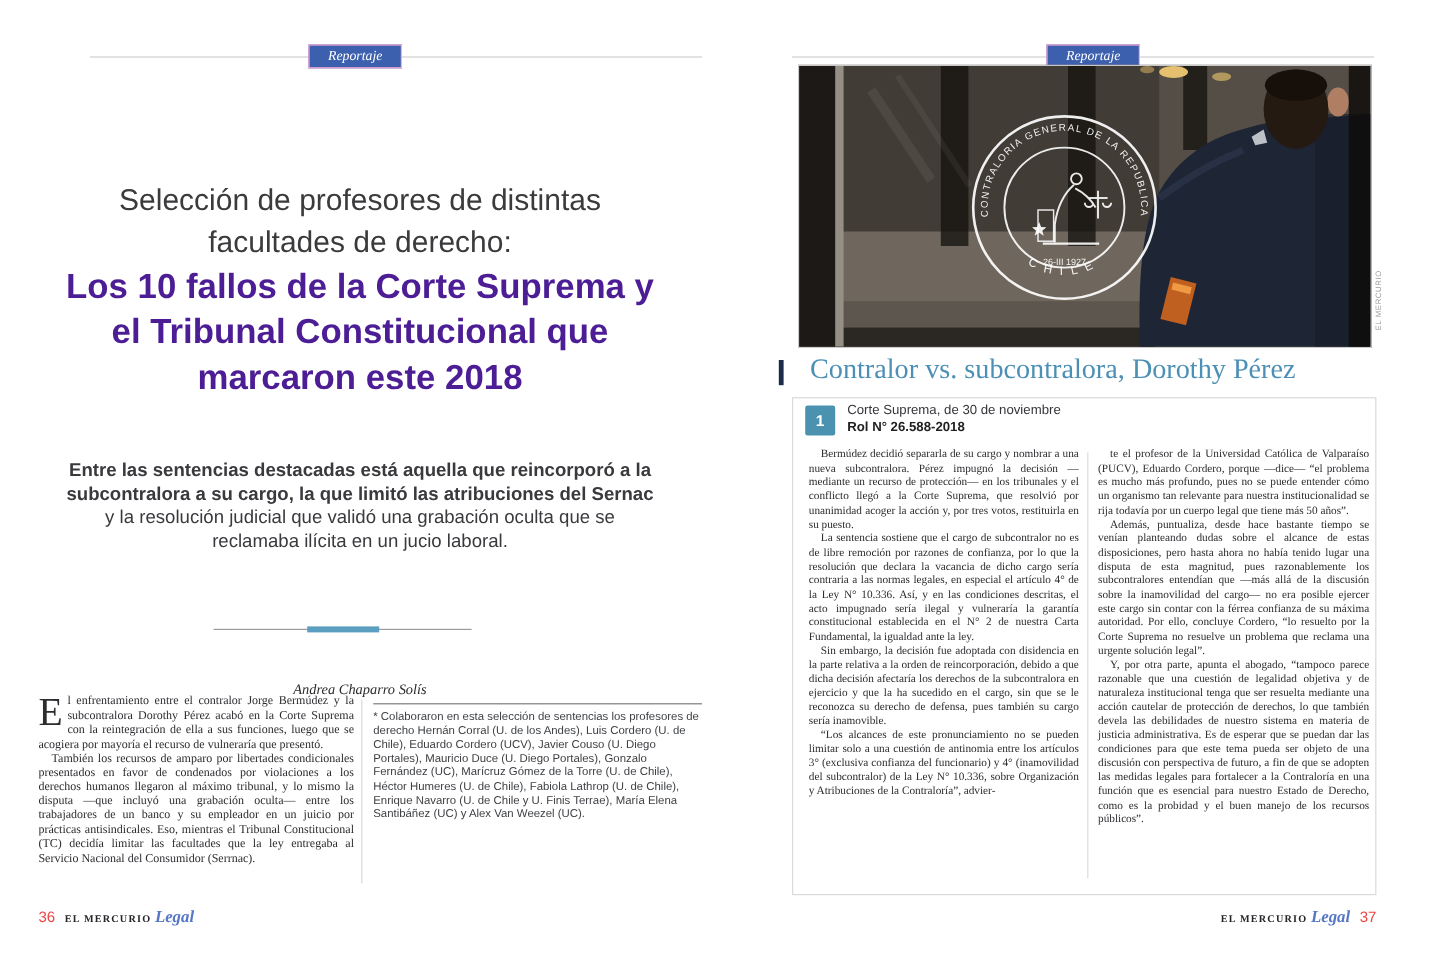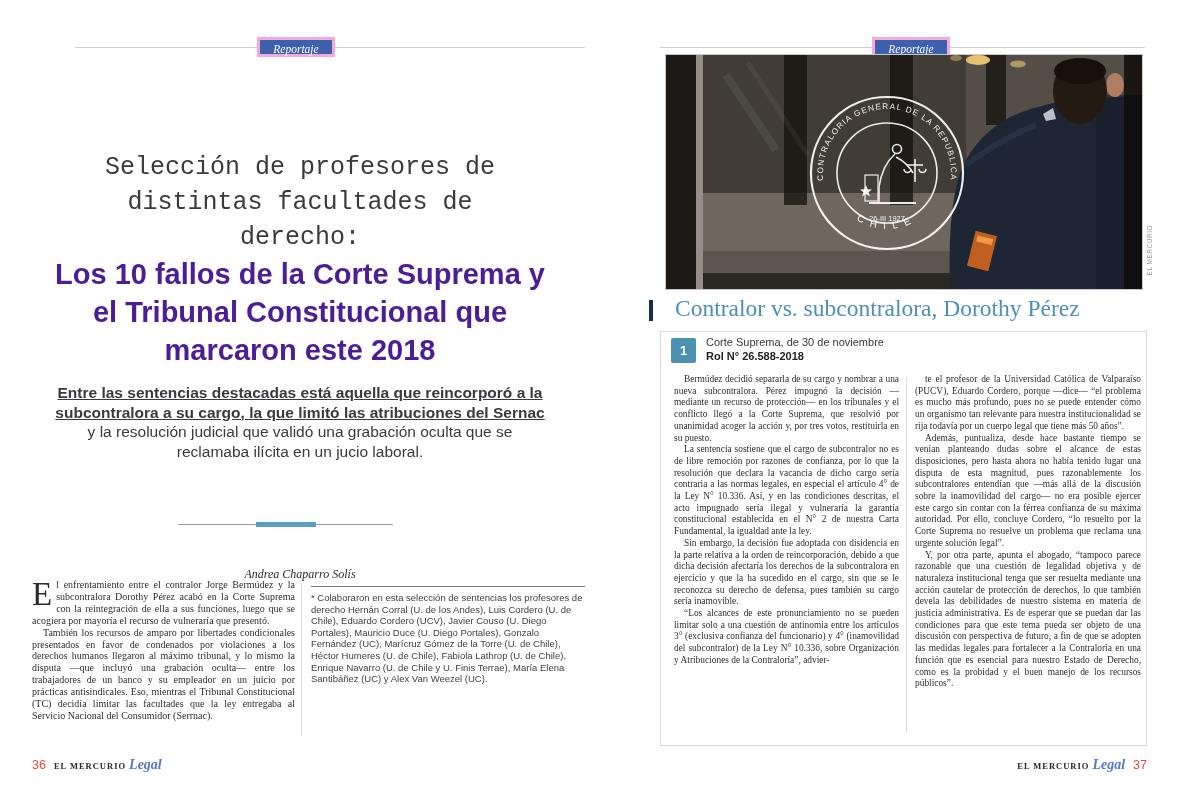--- a/index.html
+++ b/index.html
@@ -2,44 +2,44 @@
 <html><head>
 <meta charset="utf-8">
 <style>
   * { margin:0; padding:0; box-sizing:border-box; }
   html,body { width:1200px; height:799px; background:#ffffff; overflow:hidden;
               font-family:"Liberation Serif", serif; }
   .canvas { position:absolute; left:0; top:0; width:1200px; height:799px; background:#fff; }
 
   
   .top-rule { position:absolute; height:1px; background:#cfcfcf; }
-  .kicker { position:absolute; width:78px; height:20px; background:#3c5fae; border:3px solid #f9a8d4;
+  .kicker { position:absolute; width:78px; height:20px; background:#3c5fae; border:1px solid #f9a8d4;
             color:#fff; font:italic 11.5px/18px "Liberation Serif", serif; text-align:center; }
   .footer { position:absolute; top:757px; display:flex; align-items:baseline; }
   .pagenum { font-family:"Liberation Sans", sans-serif; font-size:12.5px; color:#ef4444; }
   .brand   { font-family:"Liberation Serif", serif; font-weight:bold; font-size:8.5px;
              letter-spacing:1px; color:#26262a; }
   .brand-accent { font-family:"Liberation Serif", serif; font-style:italic; font-size:14px;
                   color:#5577c4; margin-left:3px;font-weight:bold; }
   .body-p { font:10px/11.9px "Liberation Serif", serif; text-align:justify; color:#2d2d31; }
   .indent { text-indent:11px; }
 
   
   .rule-left { left:75px; top:47px; width:510px; }
   .kicker-left { left:257px; top:37px; }
   .headline-left { position:absolute; left:40px; top:150px; width:520px; text-align:center;
                    font-family:"Liberation Sans", sans-serif; }
   .hl-dark { display:block; width:440px; margin:0 auto; font-size:25px; line-height:35px;
-             color:#3b3b3e; font-weight:400;font-family:Liberation Mono, monospace; }
+             color:#3b3b3e; font-weight:400; }
   .hl-blue { display:block; width:520px; margin:0 auto; font-size:29px; line-height:38px;
              color:#4c1d95; font-weight:700; }
   .deck { position:absolute; left:50px; top:383px; width:500px; text-align:center;
           font-family:"Liberation Sans", sans-serif; font-size:15.5px; line-height:19.5px;
           color:#3a3a3e; }
-  .deck-bold { font-weight:700;text-decoration:underline; }
+  .deck-bold { font-weight:700; }
   .byline-divider { position:absolute; left:178px; top:524px; width:215px; height:1px; background:#9b9b9b; }
   .byline-accent { position:absolute; left:50%; margin-left:-30px; top:-2px; width:60px; height:5px;
                    background:#5b9ec0; }
   .byline { position:absolute; left:50px; top:531px; width:500px; text-align:center;
             font:italic 12px "Liberation Serif", serif; color:#2b2b2b;margin-top:36px; }
   .lp-col1 { position:absolute; left:32px; top:579px; width:263px; }
   .lp-col2 { position:absolute; left:311px; top:579px; width:274px; }
   .lp-col-rule { position:absolute; left:301px; top:583px; width:1px; height:153px; background:#d9d9d9; }
   .dropcap { float:left; font:33px/27px "Liberation Serif", serif; padding:2px 4px 0 0; color:#2d2d31; }
   .footnote-rule { width:100%; height:1px; background:#7d7d7d; margin:7px 0 5px; }

